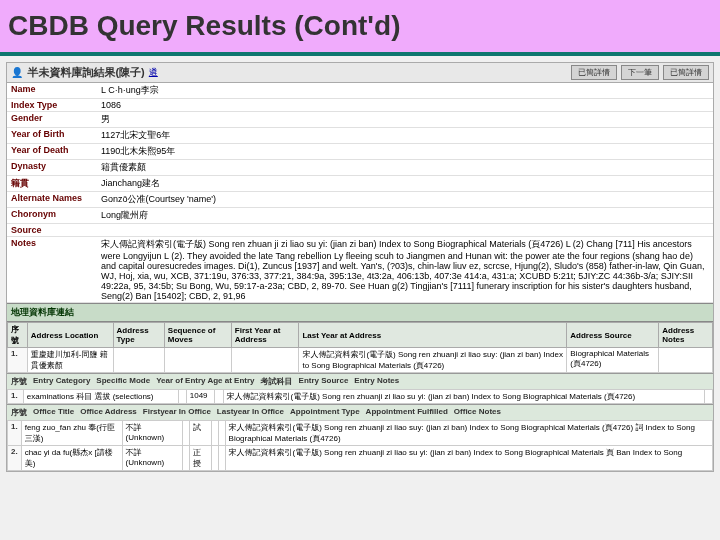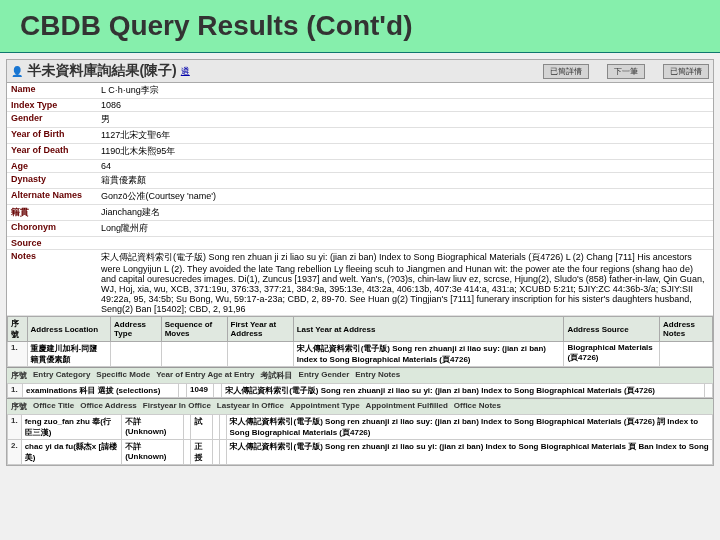--- a/index.html
+++ b/index.html
@@ -7,23 +7,23 @@
       font-family: Arial, sans-serif;
       background: #f0f0f0;
       width: 720px;
       height: 540px;
       overflow: hidden;
       position: relative;
     }
 
     
     .page-header {
-      background: #86efac;
-      padding: 10px 20px;
-      border-bottom: 1px solid #0f766e;
+      background: #f0abfc;
+      padding: 10px 8px;
+      border-bottom: 4px solid #0f766e;
     }
     .page-title {
       font-size: 28px;
       font-weight: bold;
       color: #333;
     }
 
     
     .main-content {
       background: white;
@@ -44,32 +44,32 @@
     }
     .top-bar-left {
       display: flex;
       align-items: center;
       gap: 4px;
     }
     .person-icon {
       font-size: 10px;
     }
     .top-bar-title {
-      font-size: 14px;
+      font-size: 11px;
       font-weight: bold;
       color: #333;
     }
     .top-bar-link {
       font-size: 9px;
       color: #00a;
       text-decoration: underline;
     }
     .top-bar-right {
       display: flex;
-      gap: 18px;
+      gap: 4px;
     }
     .nav-btn {
       background: #d4d4d4;
       border: 1px solid #888;
       padding: 1px 6px;
       font-size: 8px;
       cursor: pointer;
       color: #333;
     }
 
@@ -119,21 +119,20 @@
       text-align: left;
       font-weight: bold;
       font-size: 8px;
       color: #000;
     }
     .data-table td {
       border: 1px solid #ccc;
       padding: 1px 3px;
       vertical-align: top;
       font-size: 8px;
-      font-weight: bold;
     }
     .data-table .seq {
       background: #f8f8f8;
       color: #333;
       font-weight: bold;
     }
 
     .sub-header {
       background: #dce8dc;
       border-top: 1px solid #999;
@@ -185,51 +184,50 @@
   </tr>
         <tr>
     <td class="label">Year of Birth</td>
     <td class="value">1127北宋文聖6年</td>
   </tr>
         <tr>
     <td class="label">Year of Death</td>
     <td class="value">1190北木朱熙95年</td>
   </tr>
         <tr>
-    <td class="label">Age</td>
-    <td class="value">64</td>
-  </tr>
-        <tr>
     <td class="label">Dynasty</td>
     <td class="value">籍貫優素顏</td>
   </tr>
         <tr>
+    <td class="label">籍貫</td>
+    <td class="value">Jianchang建名</td>
+  </tr>
+        <tr>
     <td class="label">Alternate Names</td>
     <td class="value">Gonzō公准(Courtsey 'name')</td>
-  </tr>
-        <tr>
-    <td class="label">籍貫</td>
-    <td class="value">Jianchang建名</td>
   </tr>
         <tr>
     <td class="label">Choronym</td>
     <td class="value">Long隴州府</td>
   </tr>
         <tr>
     <td class="label">Source</td>
     <td class="value"></td>
   </tr>
         <tr>
     <td class="label">Notes</td>
     <td class="value">宋人傳記資料索引(電子版) Song ren zhuan ji zi liao su yi: (jian zi ban) Index to Song Biographical Materials (頁4726)
 L (2) Chang [711] His ancestors were Longyijun L (2). They avoided the late Tang rebellion Ly fleeing scuh to Jiangmen and Hunan wit: the power ate the four regions (shang hao de) and capital ouresucredes images. Di(1), Zuncus [1937] and welt. Yan's, (?03)s, chin-law liuv ez, scrcse, Hjung(2), Sludo's (858) father-in-law, Qin Guan, WJ, Hoj, xia, wu, XCB, 371:19u, 376:33, 377:21, 384:9a, 395:13e, 4t3:2a, 406:13b, 407:3e 414:a, 431:a; XCUBD 5:21t; 5JIY:ZC 44:36b-3/a; SJIY:SII 49:22a, 95, 34:5b; Su Bong, Wu, 59:17-a-23a; CBD, 2, 89-70. See Huan g(2) Tingjian's [7111] funerary inscription for his sister's daughters husband, Seng(2) Ban [15402]; CBD, 2, 91,96</td>
   </tr>
       </tbody>
   </table>
 
+  <div class="section-header">
+    <span>地理資料庫連結</span>
+  </div>
 
   <table class="data-table">
     <thead>
       <tr id="address-headers">
           <th>序號</th>
           <th>Address Location</th>
           <th>Address Type</th>
           <th>Sequence of Moves</th>
           <th>First Year at Address</th>
           <th>Last Year at Address</th>
@@ -251,21 +249,21 @@
       </tbody>
   </table>
 
   <div class="sub-header">
     <div class="sub-header-row">
       <span>序號</span>
       <span>Entry Category</span>
       <span>Specific Mode</span>
       <span>Year of Entry Age at Entry</span>
       <span>考試科目</span>
-      <span>Entry Gender</span>
+      <span>Entry Source</span>
       <span>Entry Notes</span>
     </div>
   </div>
   <table class="data-table">
     <tbody id="entry-rows">
         <tr>
     <td class="seq">1.</td>
     <td>examinations 科目 選拔 (selections)</td>
     <td></td>
     <td>1049</td>

